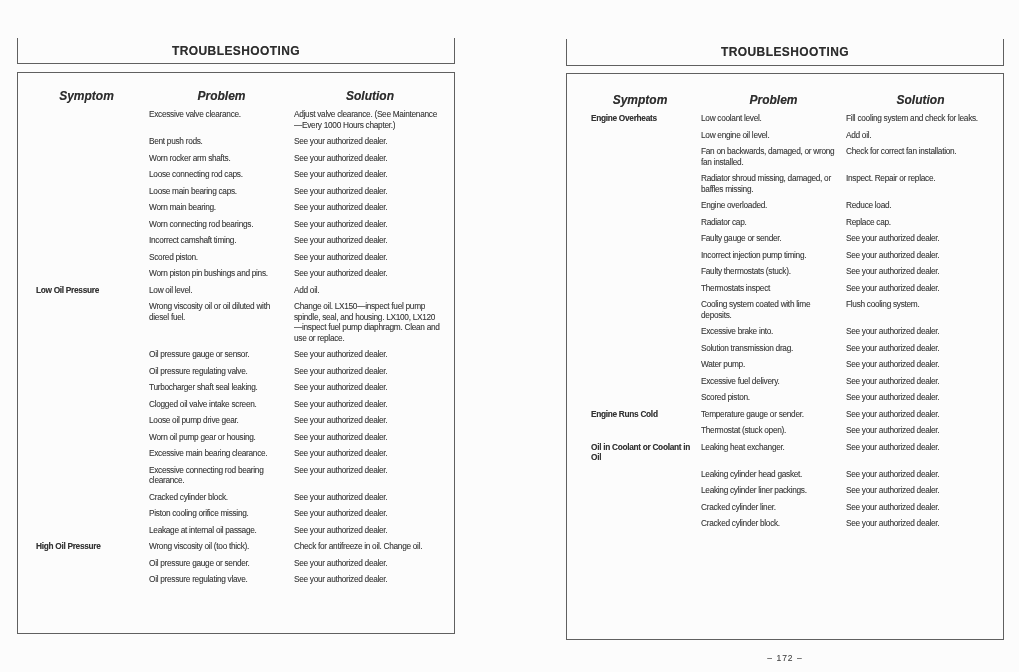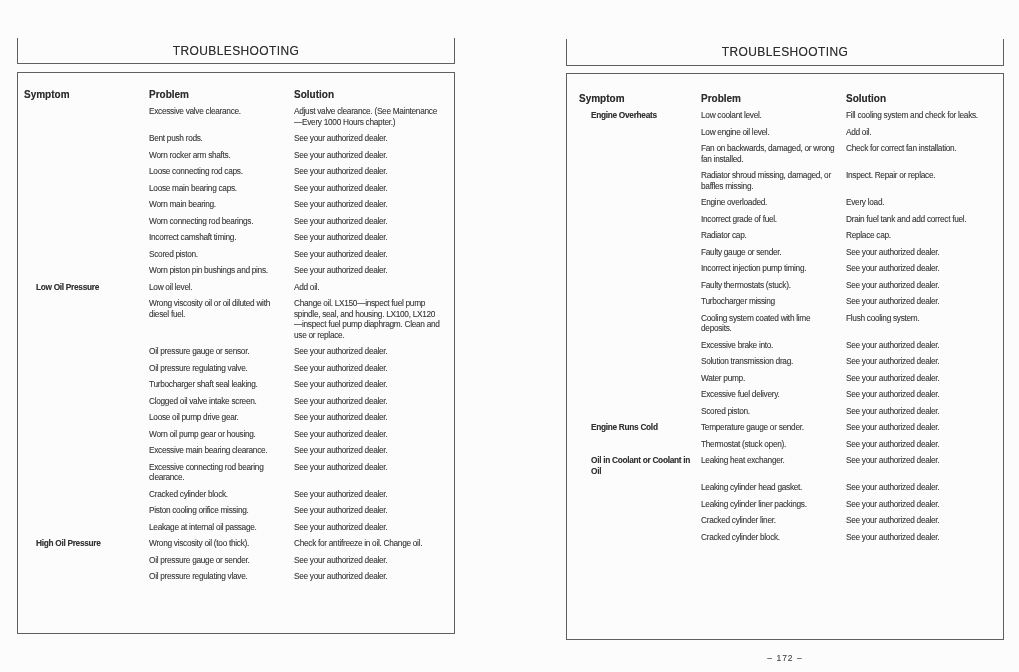--- a/index.html
+++ b/index.html
@@ -18,21 +18,21 @@
   .header-band{
     height:26px;
     border-left:1px solid #606060;
     border-right:1px solid #606060;
     border-bottom:1px solid #606060;
     display:flex;align-items:center;justify-content:center;
     box-sizing:border-box;
   }
   .page-right .header-band{height:27px;}
   .doc-title{
-    font-weight:normal;font-size:12px;letter-spacing:0.4px;
+    font-weight:bold;font-size:12px;letter-spacing:0.4px;
     color:#2e2e2e;
     text-shadow:0 0 0.6px rgba(40,40,40,0.55);
   }
 
   .table-box{
     margin-top:8px;
     border:1px solid #606060;
     box-sizing:border-box;
     height:562px;
     padding:16px 8px 0 6px;
@@ -43,23 +43,24 @@
 
   .grid-row{
     display:grid;
     grid-template-columns:125px 145px 1fr;
     align-items:start;
   }
   .page-right .grid-row{grid-template-columns:122px 145px 1fr;}
 
   .thead{margin-bottom:6px;}
   .col-header{
-    font-weight:bold;font-size:10px;text-align:left;
+    font-weight:bold;font-size:12px;text-align:center;
     color:#2e2e2e;
     text-shadow:0 0 0.5px rgba(40,40,40,0.5);
+    font-style:italic;
   }
 
   .row{margin-bottom:6px;}
   .cell{
     font-size:8.3px;
     letter-spacing:-0.3px;
     line-height:10.5px;
     padding-right:10px;
     text-shadow:0 0 0.5px rgba(70,70,70,0.45);
   }
@@ -250,26 +251,21 @@
     <div class="cell solution">Check for correct fan installation.</div>
   </div>
         <div class="grid-row row">
     <div class="cell symptom"></div>
     <div class="cell problem">Radiator shroud missing, damaged, or baffles missing.</div>
     <div class="cell solution">Inspect. Repair or replace.</div>
   </div>
         <div class="grid-row row">
     <div class="cell symptom"></div>
     <div class="cell problem">Engine overloaded.</div>
-    <div class="cell solution">Every load.</div>
-  </div>
-        <div class="grid-row row">
-    <div class="cell symptom"></div>
-    <div class="cell problem">Incorrect grade of fuel.</div>
-    <div class="cell solution">Drain fuel tank and add correct fuel.</div>
+    <div class="cell solution">Reduce load.</div>
   </div>
         <div class="grid-row row">
     <div class="cell symptom"></div>
     <div class="cell problem">Radiator cap.</div>
     <div class="cell solution">Replace cap.</div>
   </div>
         <div class="grid-row row">
     <div class="cell symptom"></div>
     <div class="cell problem">Faulty gauge or sender.</div>
     <div class="cell solution">See your authorized dealer.</div>
@@ -279,21 +275,21 @@
     <div class="cell problem">Incorrect injection pump timing.</div>
     <div class="cell solution">See your authorized dealer.</div>
   </div>
         <div class="grid-row row">
     <div class="cell symptom"></div>
     <div class="cell problem">Faulty thermostats (stuck).</div>
     <div class="cell solution">See your authorized dealer.</div>
   </div>
         <div class="grid-row row">
     <div class="cell symptom"></div>
-    <div class="cell problem">Turbocharger missing</div>
+    <div class="cell problem">Thermostats inspect</div>
     <div class="cell solution">See your authorized dealer.</div>
   </div>
         <div class="grid-row row">
     <div class="cell symptom"></div>
     <div class="cell problem">Cooling system coated with lime deposits.</div>
     <div class="cell solution">Flush cooling system.</div>
   </div>
         <div class="grid-row row">
     <div class="cell symptom"></div>
     <div class="cell problem">Excessive brake into.</div>

